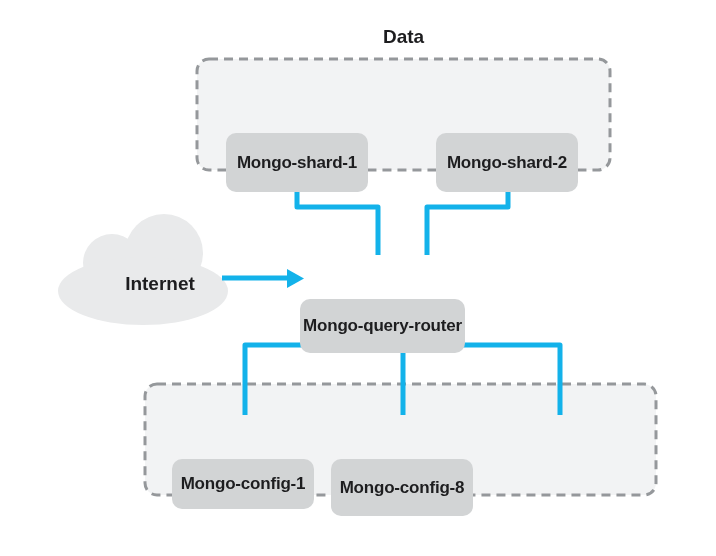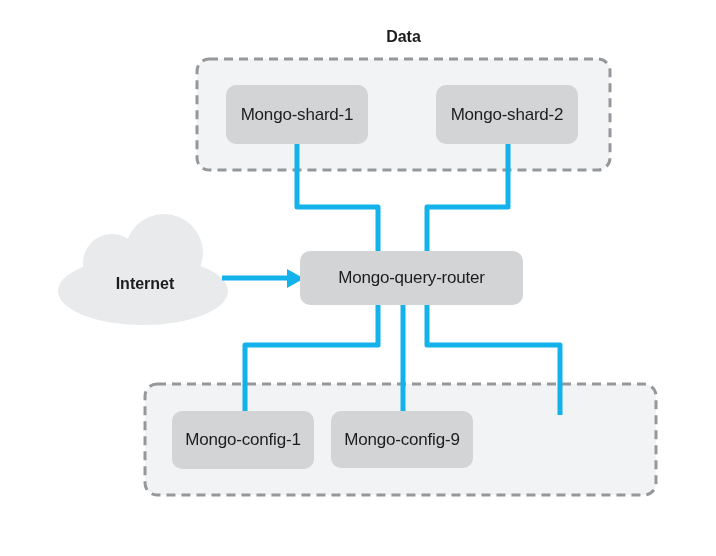--- a/index.html
+++ b/index.html
@@ -32,29 +32,30 @@
   .node {
     position: absolute;
     z-index: 2;
     display: flex;
     align-items: center;
     justify-content: center;
     background: var(--node-fill, #d2d4d5);
     border-radius: 10px;
     color: var(--text, #1d1d1f);
     font-size: 17px;
-    font-weight: 400;
+    font-weight: 700;
     letter-spacing: -0.2px;
     white-space: nowrap;
+    margin-top: 48px;
   }
   .zone-label {
     position: absolute;
     z-index: 2;
     color: var(--text, #1d1d1f);
-    font-size: 16px;
+    font-size: 19px;
     font-weight: 600;
     text-align: center;
     line-height: 20px;
   }
 </style>
 </head>
 <body>
 
 <div class="canvas">
 
@@ -76,33 +77,33 @@
       <ellipse class="cloud-part" cx="143" cy="291" rx="85" ry="34"></ellipse>
     </g>
 
     <g>
       <line class="arrow-line" x1="222" y1="278" x2="290" y2="278"></line>
       <polygon class="arrow-head" points="287,269 304,278.5 287,288"></polygon>
     </g>
   </svg>
 
   <div class="zone-label" style="left:197px; top:27px; width:413px;">Data</div>
-  <div class="zone-label" style="left:95px; top:274px; width:100px;">Internet</div>
+  <div class="zone-label" style="left:110px; top:274px; width:100px;">Internet</div>
 
   <div class="node" style="left:226px; top:85px; width:142px; height:59px;">
     <span>Mongo-shard-1</span>
   </div>
   <div class="node" style="left:436px; top:85px; width:142px; height:59px;justify-content:center;">
     <span>Mongo-shard-2</span>
   </div>
 
-  <div class="node" style="left:300px; top:251px; width:223px; height:54px;">
+  <div class="node" style="left:300px; top:251px; width:165px; height:54px;">
     <span>Mongo-query-router</span>
   </div>
 
-  <div class="node" style="left:172px; top:411px; width:142px; height:58px;">
+  <div class="node" style="left:172px; top:411px; width:142px; height:50px;">
     <span>Mongo-config-1</span>
   </div>
   <div class="node" style="left:331px; top:411px; width:142px; height:57px;">
-    <span>Mongo-config-9</span>
+    <span>Mongo-config-8</span>
   </div>
 
 </div>
 
 </body></html>

